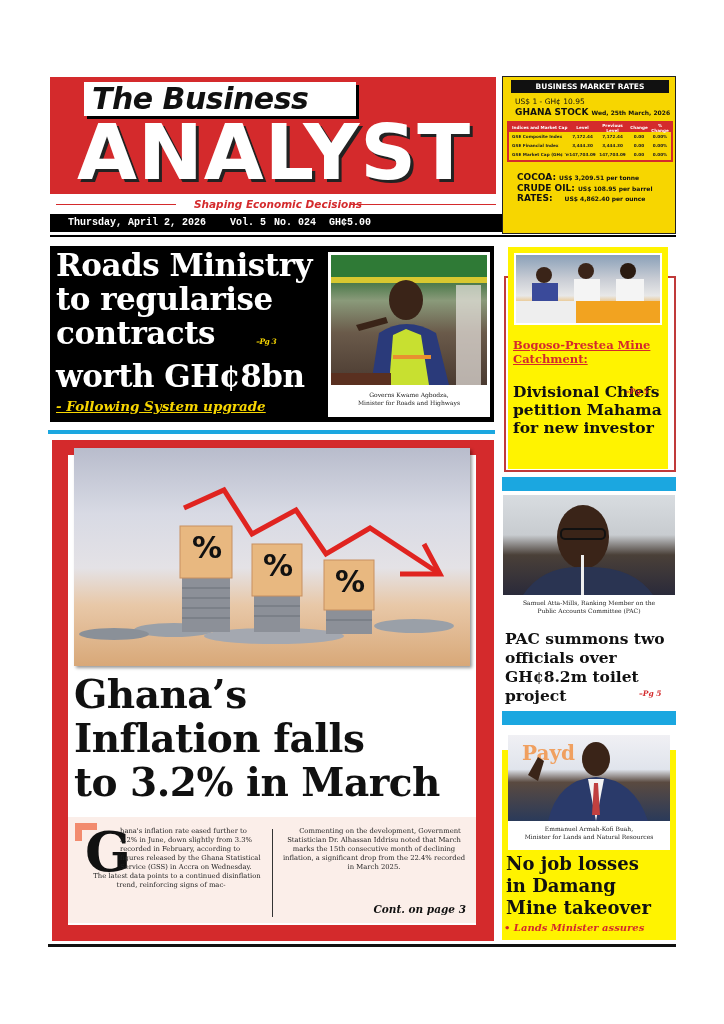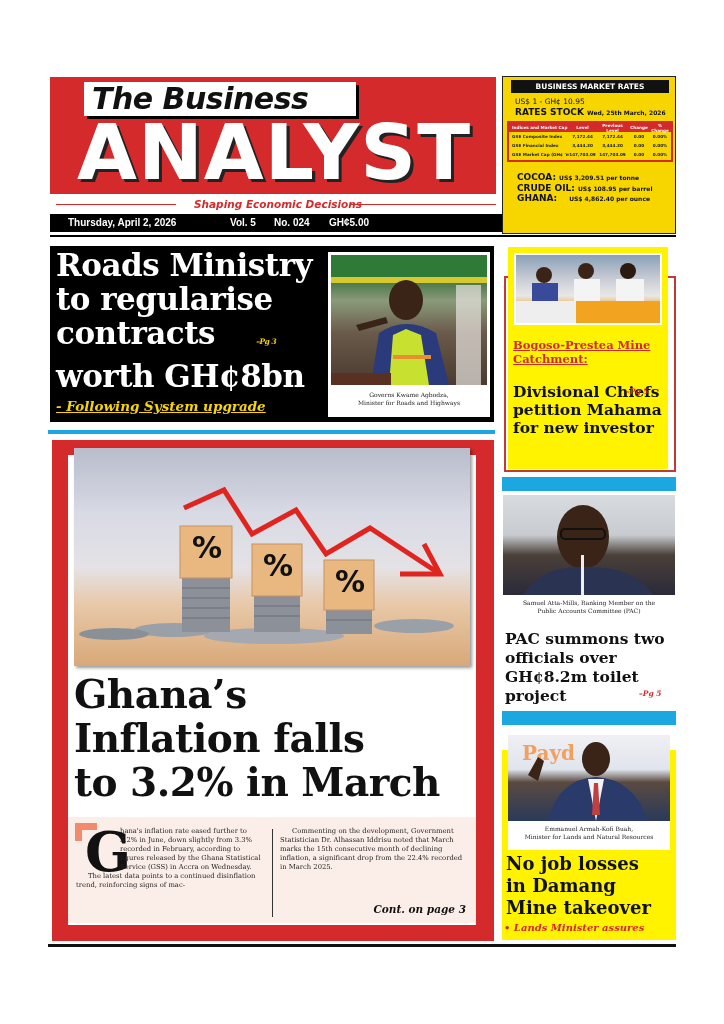--- a/index.html
+++ b/index.html
@@ -17,21 +17,21 @@
   .mast-analyst { left: 58px; top: 112px; width: 432px; height: 82px; font-family: "DejaVu Sans", sans-serif;
     font-weight: bold; font-size: 76px; line-height: 82px; color: #fff; letter-spacing: 1px; text-align: center;
     text-shadow: 3px 3px 0 #222; transform: scaleX(1.02); }
   .tagline-row { left: 50px; top: 195px; width: 446px; height: 18px; }
   .tagline-row .rule { position: absolute; top: 9px; height: 1px; background: #d42a2c; }
   .tagline-row .rule.l { left: 6px; width: 120px; }
   .tagline-row .rule.r { right: 0; width: 145px; }
   .tagline { position: absolute; left: 144px; top: 0; font-family: "DejaVu Sans", sans-serif; font-weight: bold;
     font-style: italic; font-size: 10.5px; color: #d42a2c; line-height: 18px; }
   .dateline { left: 50px; top: 214px; width: 626px; height: 18px; background: #000; color: #fff;
-    font-family: Liberation Sans, sans-serif; font-weight: bold; font-size: 10px; line-height: 18px; }
+    font-family: Liberation Mono, monospace; font-weight: bold; font-size: 10px; line-height: 18px; }
   .dateline span { position: absolute; top: 0; }
   .dateline-rule { left: 50px; top: 235px; width: 626px; height: 2px; background: #000; }
 
   
   .market { left: 502px; top: 76px; width: 174px; height: 158px; background: #f7d600; border: 1px solid #222; }
   .market-title { position: absolute; left: 8px; top: 3px; width: 158px; height: 13px; background: #111; color: #fff;
     font-family: "DejaVu Sans", sans-serif; font-weight: bold; font-size: 7.5px; line-height: 13px; text-align: center; }
   .market-usd { position: absolute; left: 12px; top: 20px; font-family: "DejaVu Sans", sans-serif; font-weight: normal; font-size: 7.5px; }
   .market-stock { position: absolute; left: 12px; top: 30px; font-family: "DejaVu Sans", sans-serif; font-weight: bold; font-size: 9px; white-space: nowrap; }
   .market-stock small { font-size: 6px; }
@@ -95,21 +95,21 @@
   .feat-img { left: 74px; top: 448px; width: 396px; height: 218px; background:
       linear-gradient(180deg, #b8bccc 0%, #d8dae4 30%, #e4e2e6 55%, #e8c8a8 72%, #d8a878 100%);
       box-shadow: 2px 2px 3px rgba(0,0,0,0.4); overflow: hidden; }
   .feat-head { left: 74px; top: 672px; width: 400px; font-family: "DejaVu Serif", serif; font-weight: bold; font-size: 39px;
     line-height: 44px; color: #111; letter-spacing: -0.5px; }
   .feat-body { left: 68px; top: 817px; width: 408px; height: 106px; background: #fbeee9; }
   .dropcap-mark { position: absolute; left: 7px; top: 6px; width: 22px; height: 18px; border-left: 7px solid #f28b6e; border-top: 7px solid #f28b6e; }
   .dropcap { position: absolute; left: 17px; top: 6px; font-family: "DejaVu Serif", serif; font-weight: bold; font-size: 54px; line-height: 58px; color: #111; }
   .col { position: absolute; font-family: "DejaVu Serif", serif; font-size: 6.8px; line-height: 9px; color: #222; }
   .col p { text-indent: 0; }
-  .col p.ind { text-indent: 12px; }
+  .col p.ind { text-indent: 12px; text-align: center; }
   .col-divider { position: absolute; left: 204px; top: 12px; width: 1px; height: 88px; background: #333; }
   .cont { position: absolute; right: 10px; top: 86px; font-family: "DejaVu Serif", serif; font-style: italic; font-weight: bold; font-size: 10.5px; color: #111; }
 
   .bottom-rule { left: 48px; top: 944px; width: 628px; height: 3px; background: #111; }
 </style>
 </head>
 <body>
 
 <div class="abs masthead"></div>
 <div class="abs mast-the">
@@ -126,21 +126,21 @@
   <span style="left:180px">Vol. 5</span>
   <span style="left:224px">No. 024</span>
   <span style="left:279px">GH¢5.00</span>
 </div>
 <div class="abs dateline-rule"></div>
 
 <div class="abs market">
   <div class="market-title">BUSINESS MARKET RATES</div>
   <div class="market-usd">US$ 1 - GH¢ 10.95</div>
   <div class="market-stock">
-    <span>RATES STOCK</span>
+    <span>GHANA STOCK</span>
     <small>Wed, 25th March, 2026</small>
   </div>
   <div class="market-table">
     <div class="hdr">
       <span class="c0">Indices and Market Cap</span>
       <span class="c1">Level</span>
       <span class="c2">Previous Level</span>
       <span class="c3">Change</span>
       <span class="c4">% Change</span>
     </div>
@@ -166,21 +166,21 @@
       <span class="c4">0.00%</span>
     </div>
   </div>
   <div class="commod" style="top:88px">
     <span class="k">COCOA:</span><span class="v">US$ 3,209.51 per tonne</span>
   </div>
   <div class="commod" style="top:99px">
     <span class="k">CRUDE OIL:</span><span class="v">US$ 108.95 per barrel</span>
   </div>
   <div class="commod" style="top:109px">
-    <span class="k">GHANA:</span><span class="v" style="margin-left:12px">US$ 4,862.40 per ounce</span>
+    <span class="k">RATES:</span><span class="v" style="margin-left:12px">US$ 4,862.40 per ounce</span>
   </div>
 </div>
 
 <div class="abs lead-box"></div>
 <div class="abs lead-head">
   <div>Roads Ministry</div>
   <div>to regularise</div>
   <div><span>contracts</span>&nbsp;&nbsp;&nbsp;&nbsp;<span class="pg-ref">–Pg 3</span></div>
   <div>worth GH¢8bn</div>
 </div>

